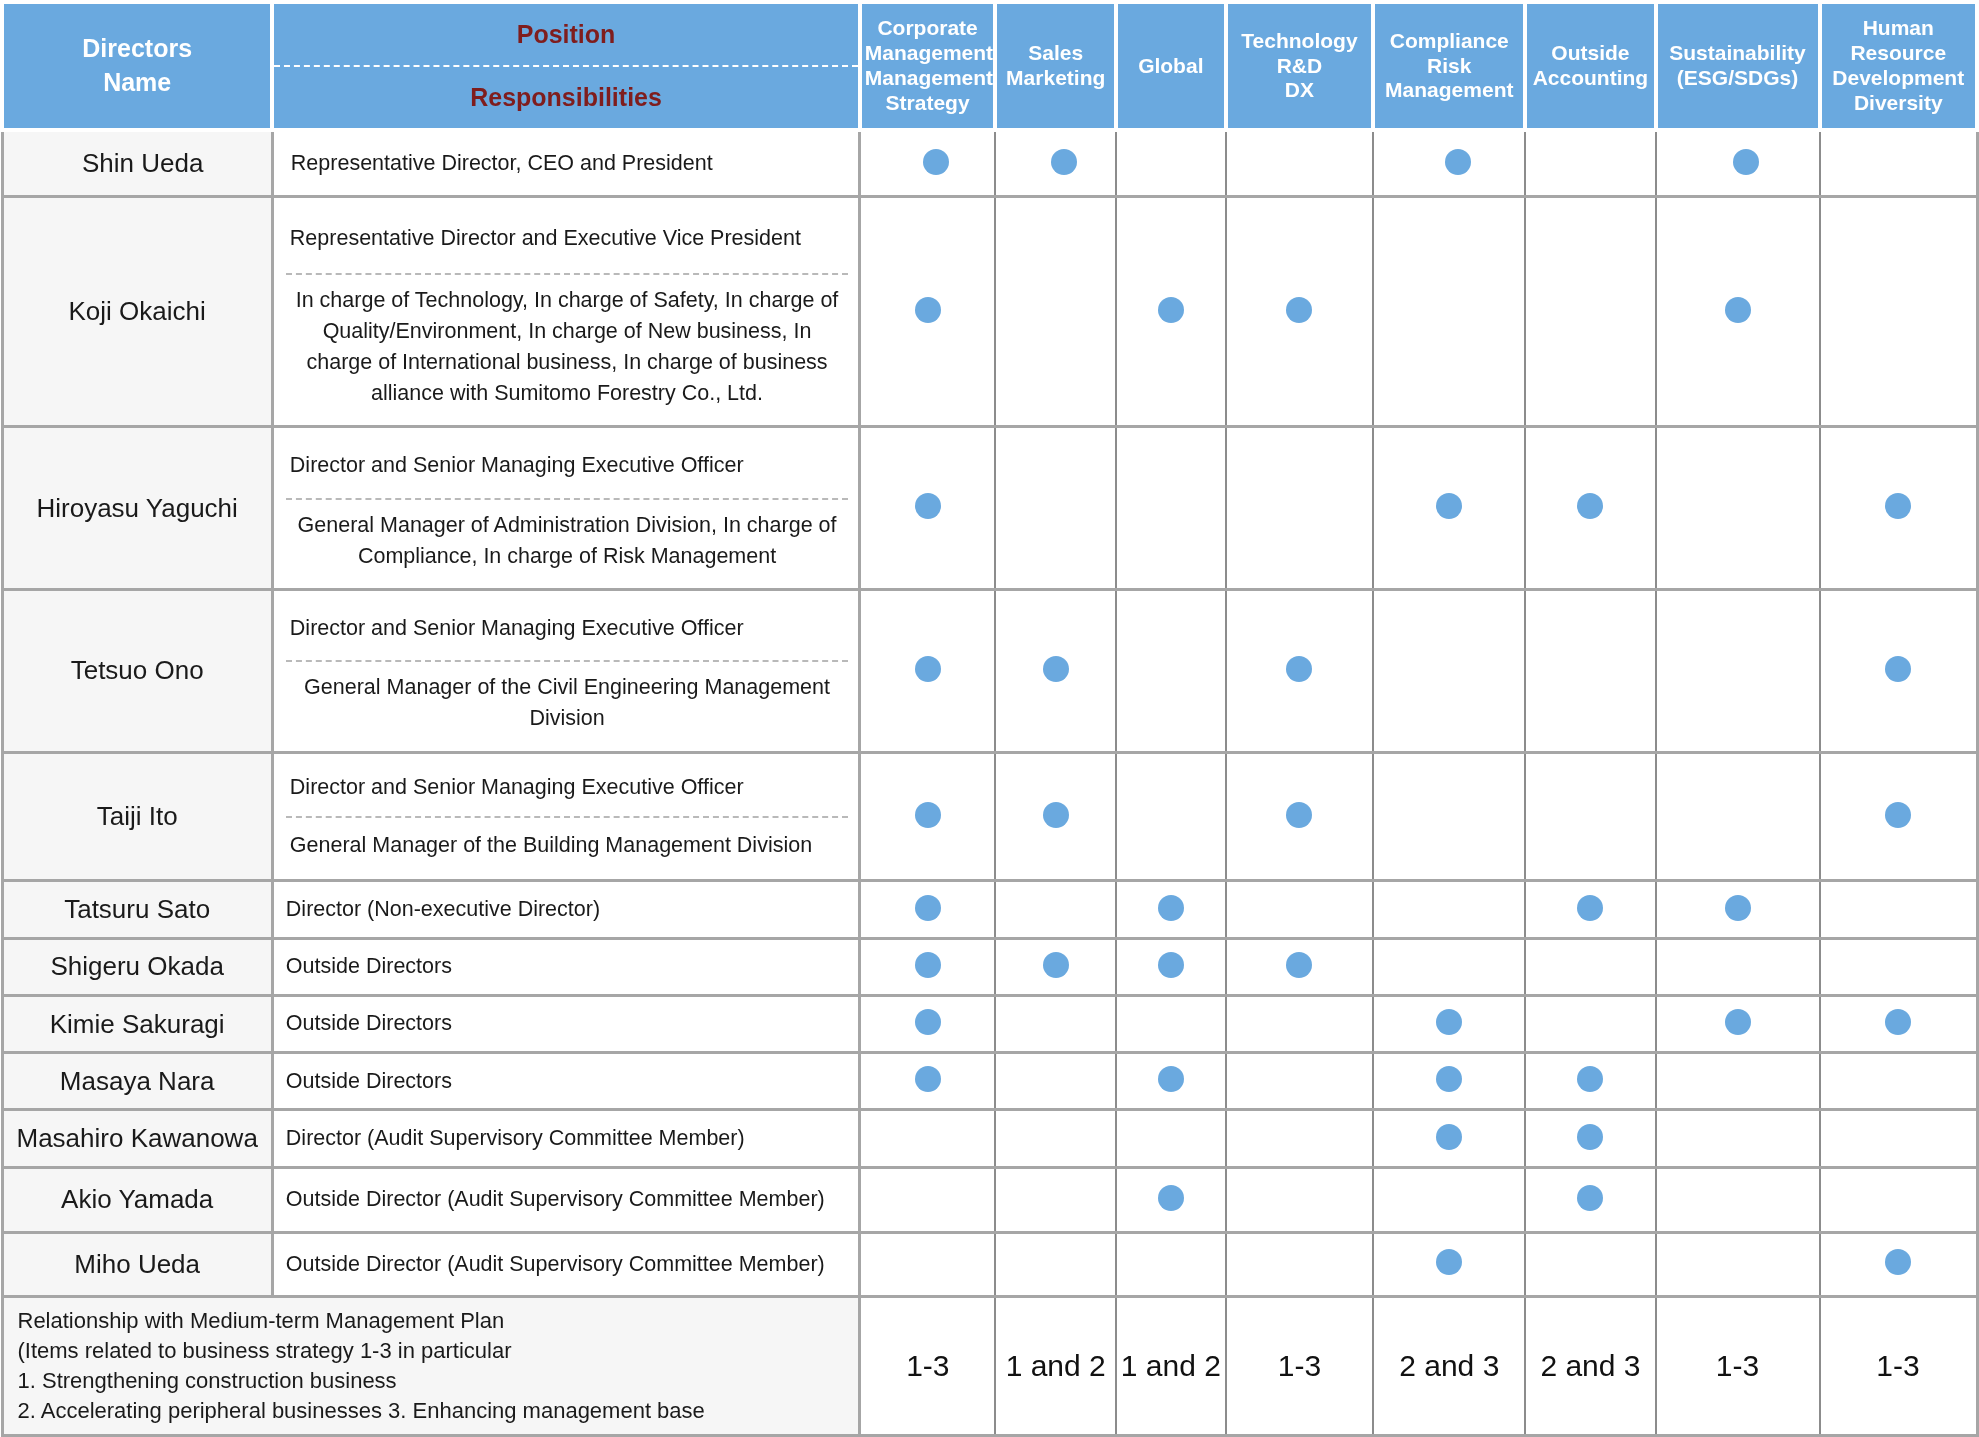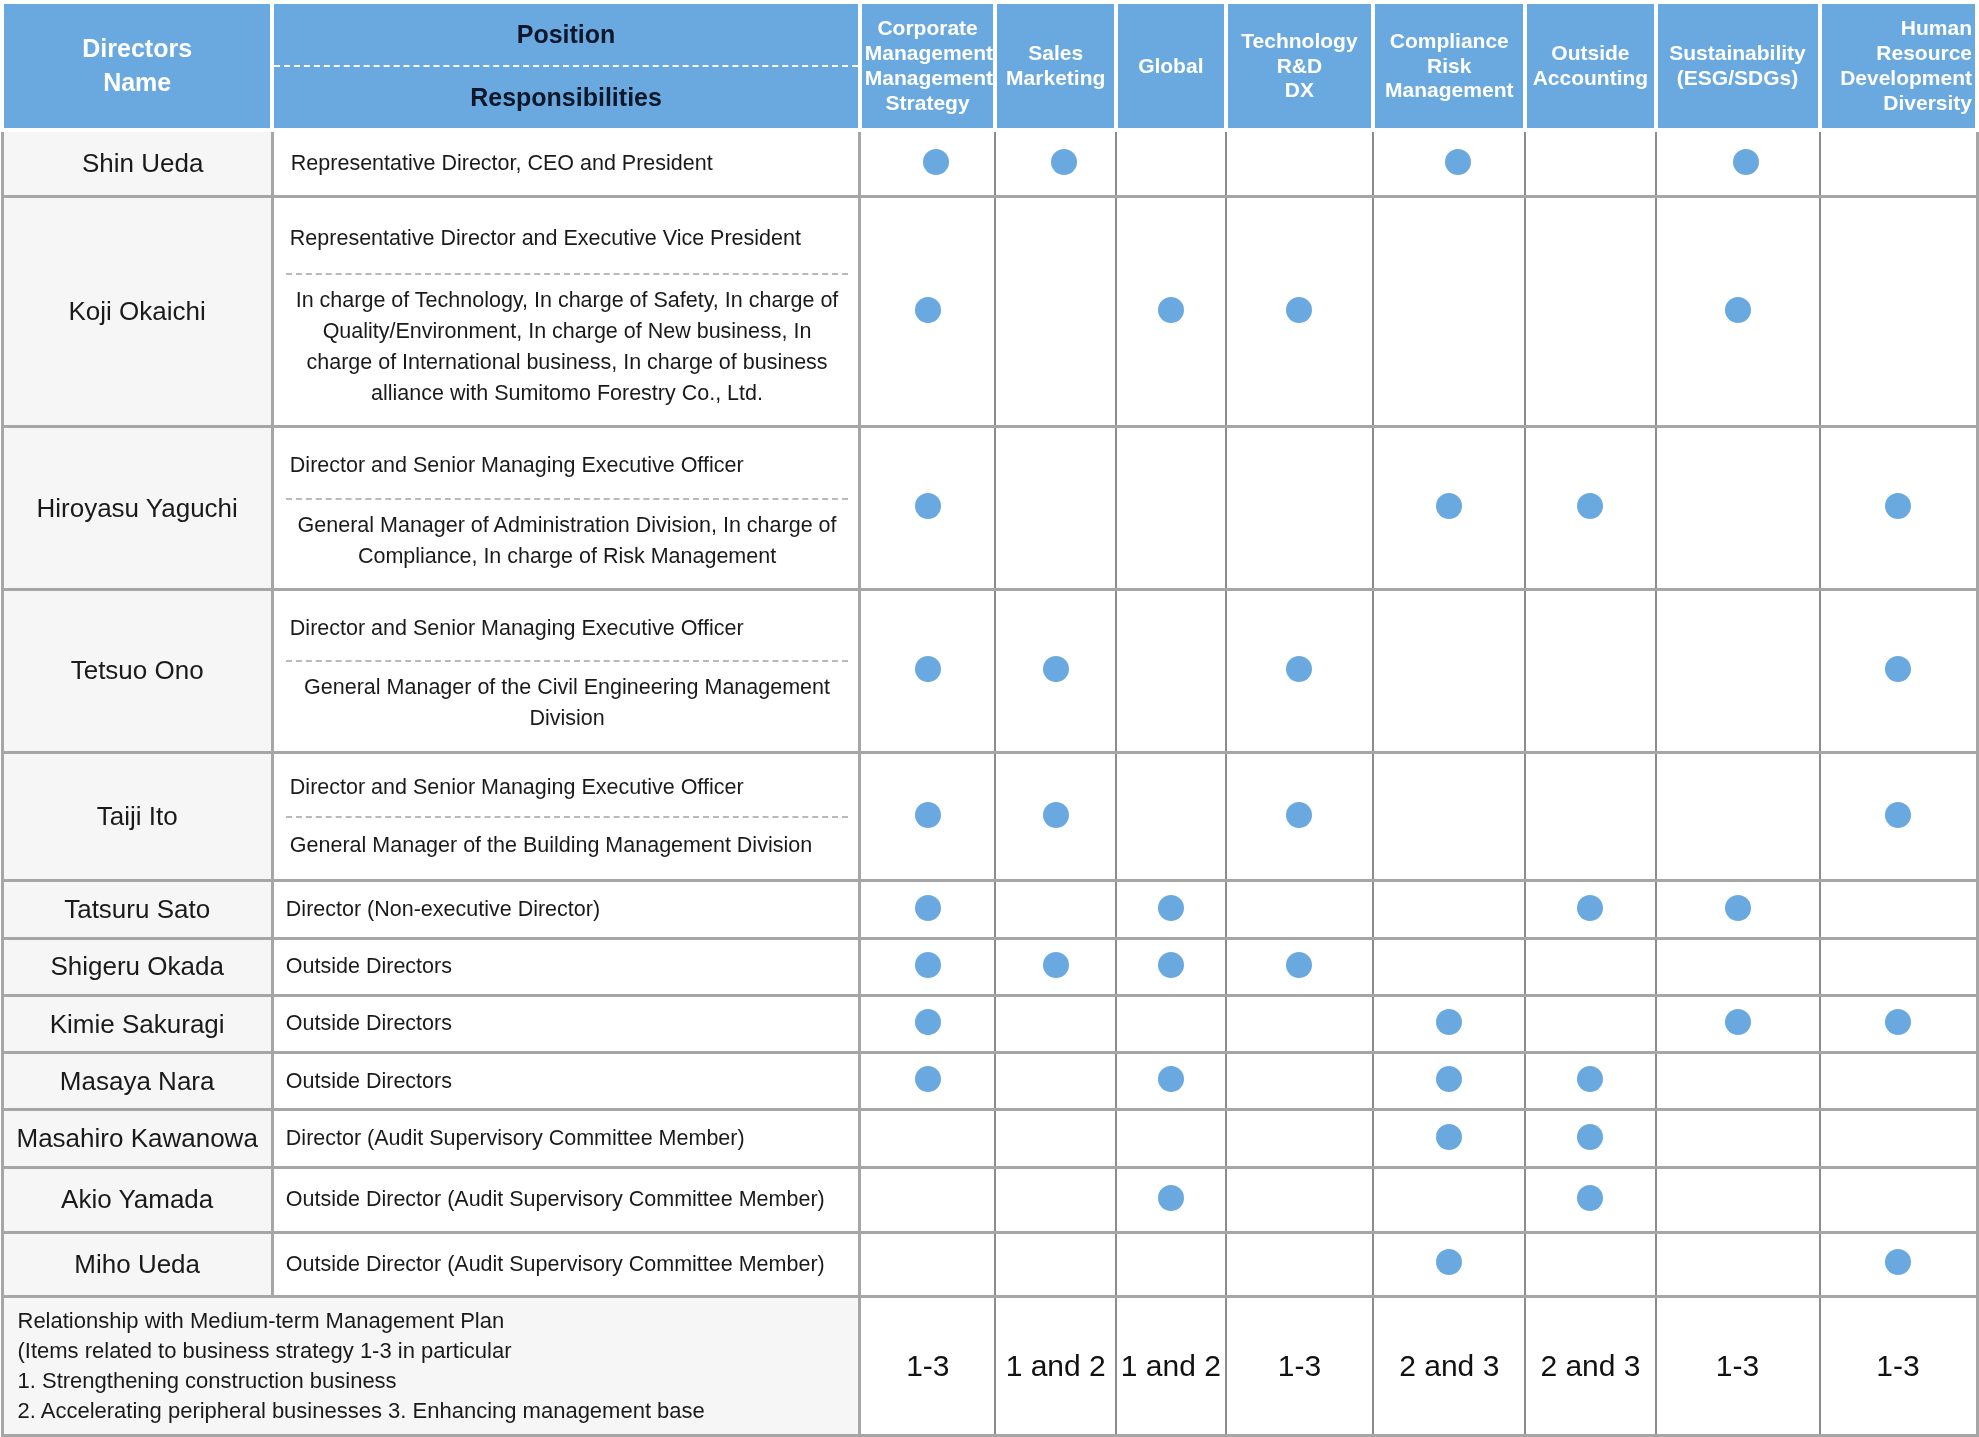--- a/index.html
+++ b/index.html
@@ -22,28 +22,28 @@
     color:#ffffff;
     font-weight:bold;
     text-align:center;
     font-size:21px;
     line-height:1.18;
     border-right:4px solid #ffffff;
     border-bottom:4px solid #ffffff;
     border-top:4px solid #ffffff;
     padding:4px 3px;
   }
-  .hdr.last{border-right:4px solid #ffffff;text-align:right;}
+  .hdr.last{border-right:4px solid #ffffff;}
   .hdr-name{font-size:25px;line-height:1.35;}
   .hdr-pos-wrap{
     background:#6aa9df;
     border-top:4px solid #ffffff;
     border-bottom:4px solid #ffffff;
     border-right:4px solid #ffffff;
-    color:#0f172a;
+    color:#7f1d1d;
     text-align:center;
     padding:0;
   }
   .hdr-pos-inner{display:flex;flex-direction:column;height:124px;}
   .hdr-pos-top{
     flex:1;display:flex;align-items:center;justify-content:center;
     font-size:25px;font-weight:bold;
     border-bottom:2px dashed #ffffff;
   }
   .hdr-pos-bot{

